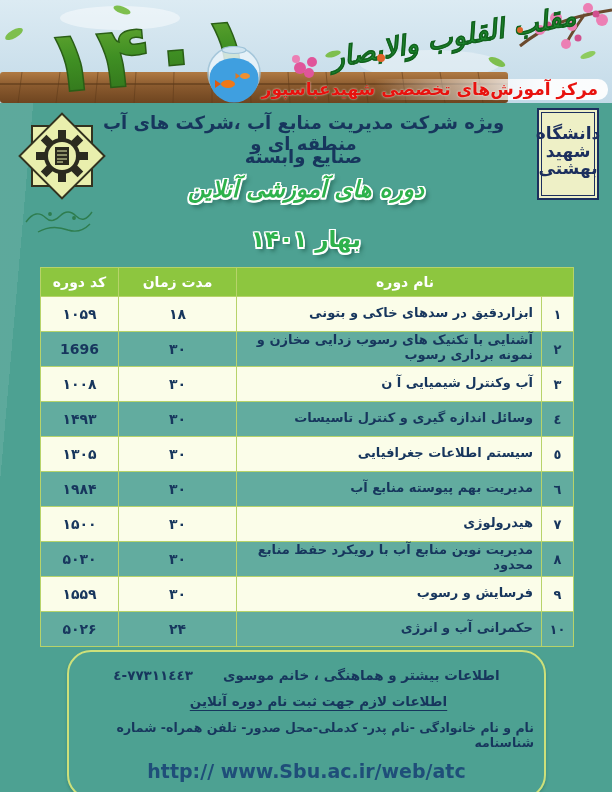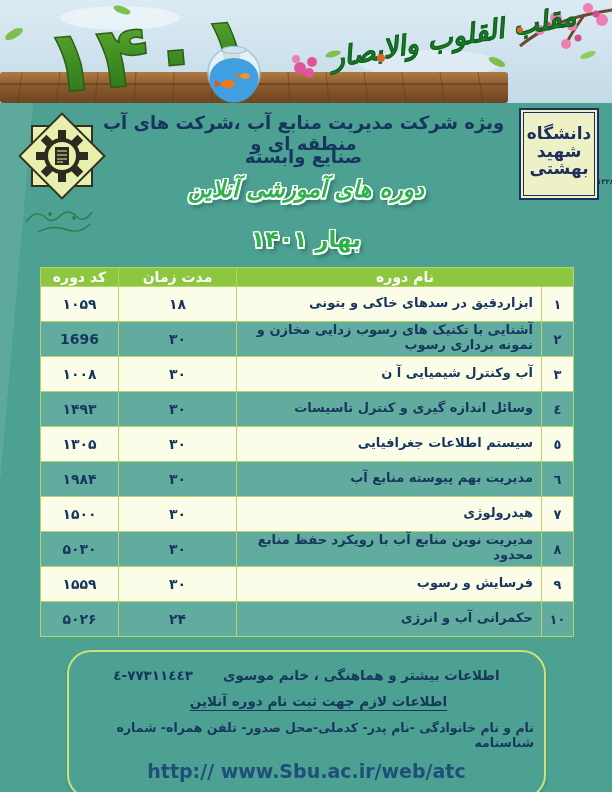--- a/index.html
+++ b/index.html
@@ -22,21 +22,21 @@
     border-bottom:2px solid rgba(0,80,60,.35); }
   .banner svg { display:block; }
   .center-name { position:absolute; bottom:1px; right:4px;
     font-size:17px; font-weight:bold; color:#e8120e; white-space:nowrap;
     padding:0 10px 1px 14px; border-radius:10px;
     background:linear-gradient(to left, rgba(255,255,255,.92) 18%, rgba(255,255,255,0) 65%);
     text-shadow:0 0 2px rgba(255,255,255,.9); }
 
   
   .logo-left { position:absolute; top:112px; left:16px; width:92px; height:132px; }
-  .logo-right { position:absolute; top:108px; right:13px; width:80px; height:92px;
+  .logo-right { position:absolute; top:108px; right:13px; width:62px; height:92px;
     background:#eef0c6; border:2px solid #1c2f5e;
     box-shadow:inset 0 0 0 2px #eef0c6, inset 0 0 0 3px #1c2f5e;
     display:flex; flex-direction:column; align-items:center; justify-content:center;
     color:#1c2f5e; font-weight:bold; line-height:1.02; padding-top:4px; }
   .logo-right .l { font-size:17px; letter-spacing:1px; }
   .logo-right .yr { font-size:7px; margin-top:2px; align-self:flex-end; padding-left:46px;margin-left:30px; }
 
   
   .aud1, .aud2 { position:absolute; left:95px; right:100px; text-align:center;
     color:#17365d; font-weight:bold; }
@@ -48,21 +48,21 @@
       1.5px 1.5px 0 #fff, 0 -1.5px 0 #fff, 0 1.5px 0 #fff, -1.5px 0 0 #fff, 1.5px 0 0 #fff,
       3px 4px 4px rgba(0,50,35,.55); }
   .main-title { top:176px; font-size:23px;font-style:italic; }
   .season-title { top:226px; font-size:23px; }
 
   
   .course-table { position:absolute; top:267px; left:40px; width:534px;
     border-collapse:collapse; table-layout:fixed; }
   .course-table th, .course-table td { border:1px solid #b7d36a; }
   .course-table thead th { background:#8dc63f; color:#ffffff; font-size:14px;
-    font-weight:bold; height:19px; padding:0 10px; }
+    font-weight:bold; height:29px; padding:0 10px; }
   .course-table thead th.h-name { text-align:center; }
   .course-table tbody tr { height:35px; }
   .course-table tbody tr:nth-child(odd) { background:#fbfde9; }
   .course-table tbody tr:nth-child(even) { background:rgba(255,255,255,0.12); }
   .course-table td { color:#17365d; font-weight:bold; }
   .td-no { width:32px; text-align:center; font-size:13px; }
   .td-name { text-align:right; font-size:13px; padding:0 8px 4px 4px; }
   .td-dur { width:118px; text-align:center; font-size:14px; }
   .td-code { width:78px; text-align:center; font-size:14px; }
 
@@ -168,20 +168,21 @@
         <ellipse cx="122" cy="10" rx="9" ry="3.5" transform="rotate(20 122 10)"></ellipse>
         <ellipse cx="333" cy="54" rx="8" ry="3" transform="rotate(-15 333 54)"></ellipse>
         <ellipse cx="497" cy="62" rx="9" ry="3.5" transform="rotate(25 497 62)"></ellipse>
         <ellipse cx="588" cy="55" rx="8" ry="3" transform="rotate(-20 588 55)" fill="#8ecb5e"></ellipse>
       </g>
 
       <text x="455" y="46" text-anchor="middle" font-family="DejaVu Sans, sans-serif" font-size="27" font-weight="bold" font-style="italic" fill="#1c8a2e" stroke="#12621e" stroke-width="0.6" transform="rotate(-10 455 46)">مقلب القلوب والابصار</text>
       <circle cx="381" cy="58" r="4" fill="#e0642a"></circle>
       <circle cx="520" cy="30" r="3" fill="#e0642a"></circle>
     </svg>
+    <div class="center-name">مرکز آموزش‌های تخصصی شهیدعباسپور</div>
   </div>
 
   <div class="logo-left">
     <svg width="92" height="132" viewBox="0 0 92 132">
       <g>
         <rect x="16" y="14" width="60" height="60" fill="#e9efad" stroke="#33321f" stroke-width="2"></rect>
         <rect x="16" y="14" width="60" height="60" fill="#e9efad" stroke="#33321f" stroke-width="2" transform="rotate(45 46 44)"></rect>
         <g>
           <g fill="#2b2b1f">
             <rect x="42" y="18" width="8" height="10"></rect>

